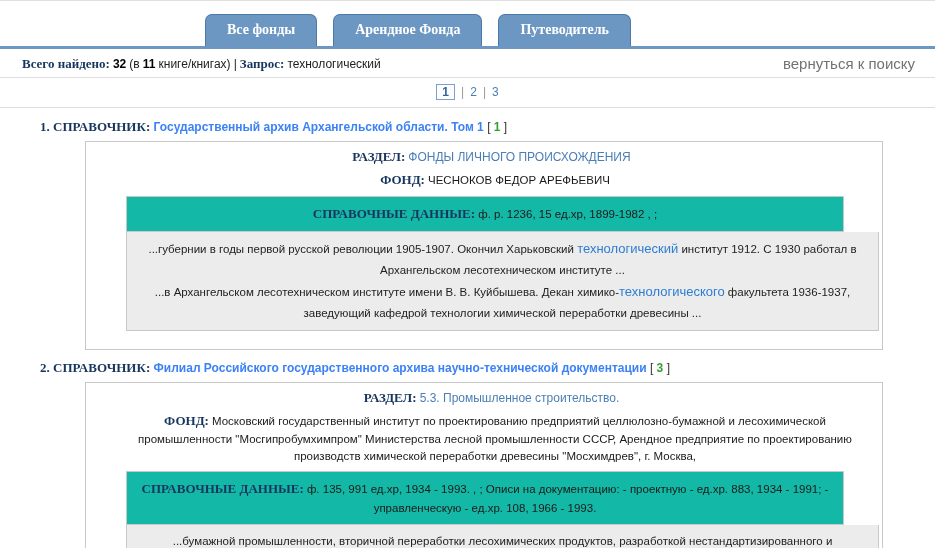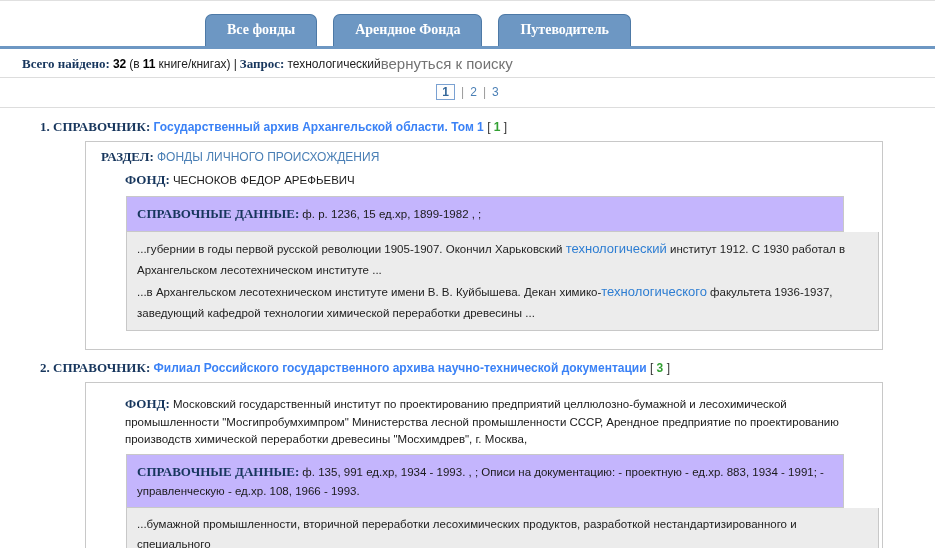--- a/index.html
+++ b/index.html
@@ -16,49 +16,49 @@
     background:#6d97c3; color:#fff; border:1px solid #4d79a6; border-bottom:none;
     border-radius:7px 7px 0 0; margin-right:16px; padding:7px 21px 8px;
     font-family:"Liberation Serif", serif; font-weight:bold; font-size:14px;
     cursor:pointer; white-space:nowrap;
   }
   .tab.active {
     background:#fff; color:#336699; border:1px solid #b9b9b9; border-bottom:none;
     margin-bottom:-3px; padding-bottom:11px; box-shadow:0 -2px 3px rgba(0,0,0,0.12);
   }
   
-  .resultbar { display:flex; align-items:center;
+  .resultbar { display:flex; justify-content:space-between; align-items:center;
                padding:6px 20px 5px 22px; border-bottom:1px solid #ddd; }
   .lbl { font-family:"Liberation Serif", serif; font-weight:bold; color:#17365d; font-size:13px; }
   .cnt { font-weight:bold; color:#000; font-size:12px; }
   .plain { color:#222; font-size:12px; }
   .backlink { color:#737373; font-size:15px; text-decoration:none; cursor:pointer; }
   
   .pager { text-align:center; padding:6px 0 7px; border-bottom:1px solid #ddd; }
   .page-cur { display:inline-block; border:1px solid #7aa1d2; color:#336699; font-weight:bold;
               padding:0 5px; margin:0 3px; font-size:12px; background:#fdfdfd; }
   .page-link { color:#4a7fb5; margin:0 3px; font-size:12px; text-decoration:none; cursor:pointer; }
   .pager-sep { color:#999; font-size:12px; }
   
   .results { padding:11px 0 0 40px; }
   .result { margin-bottom:10px; }
   .res-head { margin-bottom:6px; font-size:12px; }
   .res-num, .res-type { font-family:"Liberation Serif", serif; font-weight:bold; color:#17365d; font-size:13px; }
   .res-title { font-weight:bold; color:#3b82f6; }
   .res-bracket { color:#333; }
   .res-count { color:#33a033; font-weight:bold; }
   .section-box { margin-left:45px; width:798px; border:1px solid #c8c8c8; background:#fff;
-                 padding:7px 0 10px 15px; }
+                 padding:7px 0 10px 15px;text-align:center; }
   .sec-line { margin-bottom:5px; }
   .sec-label { font-family:"Liberation Serif", serif; font-weight:bold; color:#17365d; font-size:13px; }
   .sec-link { color:#4a7fb5; font-size:12px; text-decoration:none; cursor:pointer; }
   .fond-line { margin:4px 0 6px 24px; line-height:1.5; width:740px; }
   .fond-label { font-family:"Liberation Serif", serif; font-weight:bold; color:#17365d; font-size:13px; }
   .fond-value { color:#1a1a1a; font-size:11.5px; }
-  .databox { margin-left:25px; width:718px; border:1px solid #c8c8c8; background:#c4b5fd;
+  .databox { margin-left:25px; width:718px; border:1px solid #c8c8c8; background:#14b8a6;
              padding:7px 10px; line-height:1.55; }
   .snipbox { margin-left:25px; width:753px; border:1px solid #c8c8c8; border-top:none;
              background:#ececec; padding:6px 10px 7px; margin-bottom:8px; }
   .ref-label { font-family:"Liberation Serif", serif; font-weight:bold; color:#17365d; font-size:13px; }
   .ref-value { color:#1a1a1a; font-size:11.5px; }
   .snippet { color:#222; font-size:11.5px; line-height:1.75; }
   .kw { color:#2d7dd2; font-size:13px; }
 </style>
 </head>
 <body>
@@ -129,20 +129,24 @@
     <div class="result">
       <div class="res-head">
         <span class="res-num">2.</span>
         <span class="res-type">СПРАВОЧНИК:</span>
         <span class="res-title">Филиал Российского государственного архива научно-технической документации</span>
         <span class="res-bracket">[</span>
         <span class="res-count">3</span>
         <span class="res-bracket">]</span>
       </div>
       <div class="section-box">
+        <div class="sec-line">
+          <span class="sec-label">РАЗДЕЛ:</span>
+          <a class="sec-link">5.3. Промышленное строительство.</a>
+        </div>
         <div>
           <div class="fond-line">
             <span class="fond-label">ФОНД:</span>
             <span class="fond-value">Московский государственный институт по проектированию предприятий целлюлозно-бумажной и лесохимической промышленности "Мосгипробумхимпром" Министерства лесной промышленности СССР, Арендное предприятие по проектированию производств  химической переработки древесины "Мосхимдрев", г. Москва,</span>
           </div>
           <div class="databox">
             <span class="ref-label">СПРАВОЧНЫЕ ДАННЫЕ:</span>
             <span class="ref-value">ф. 135, 991 ед.хр, 1934 - 1993. , ; Описи на документацию: - проектную - ед.хр. 883, 1934 - 1991; - управленческую - ед.хр. 108, 1966 - 1993.</span>
           </div>
           <div class="snipbox">

